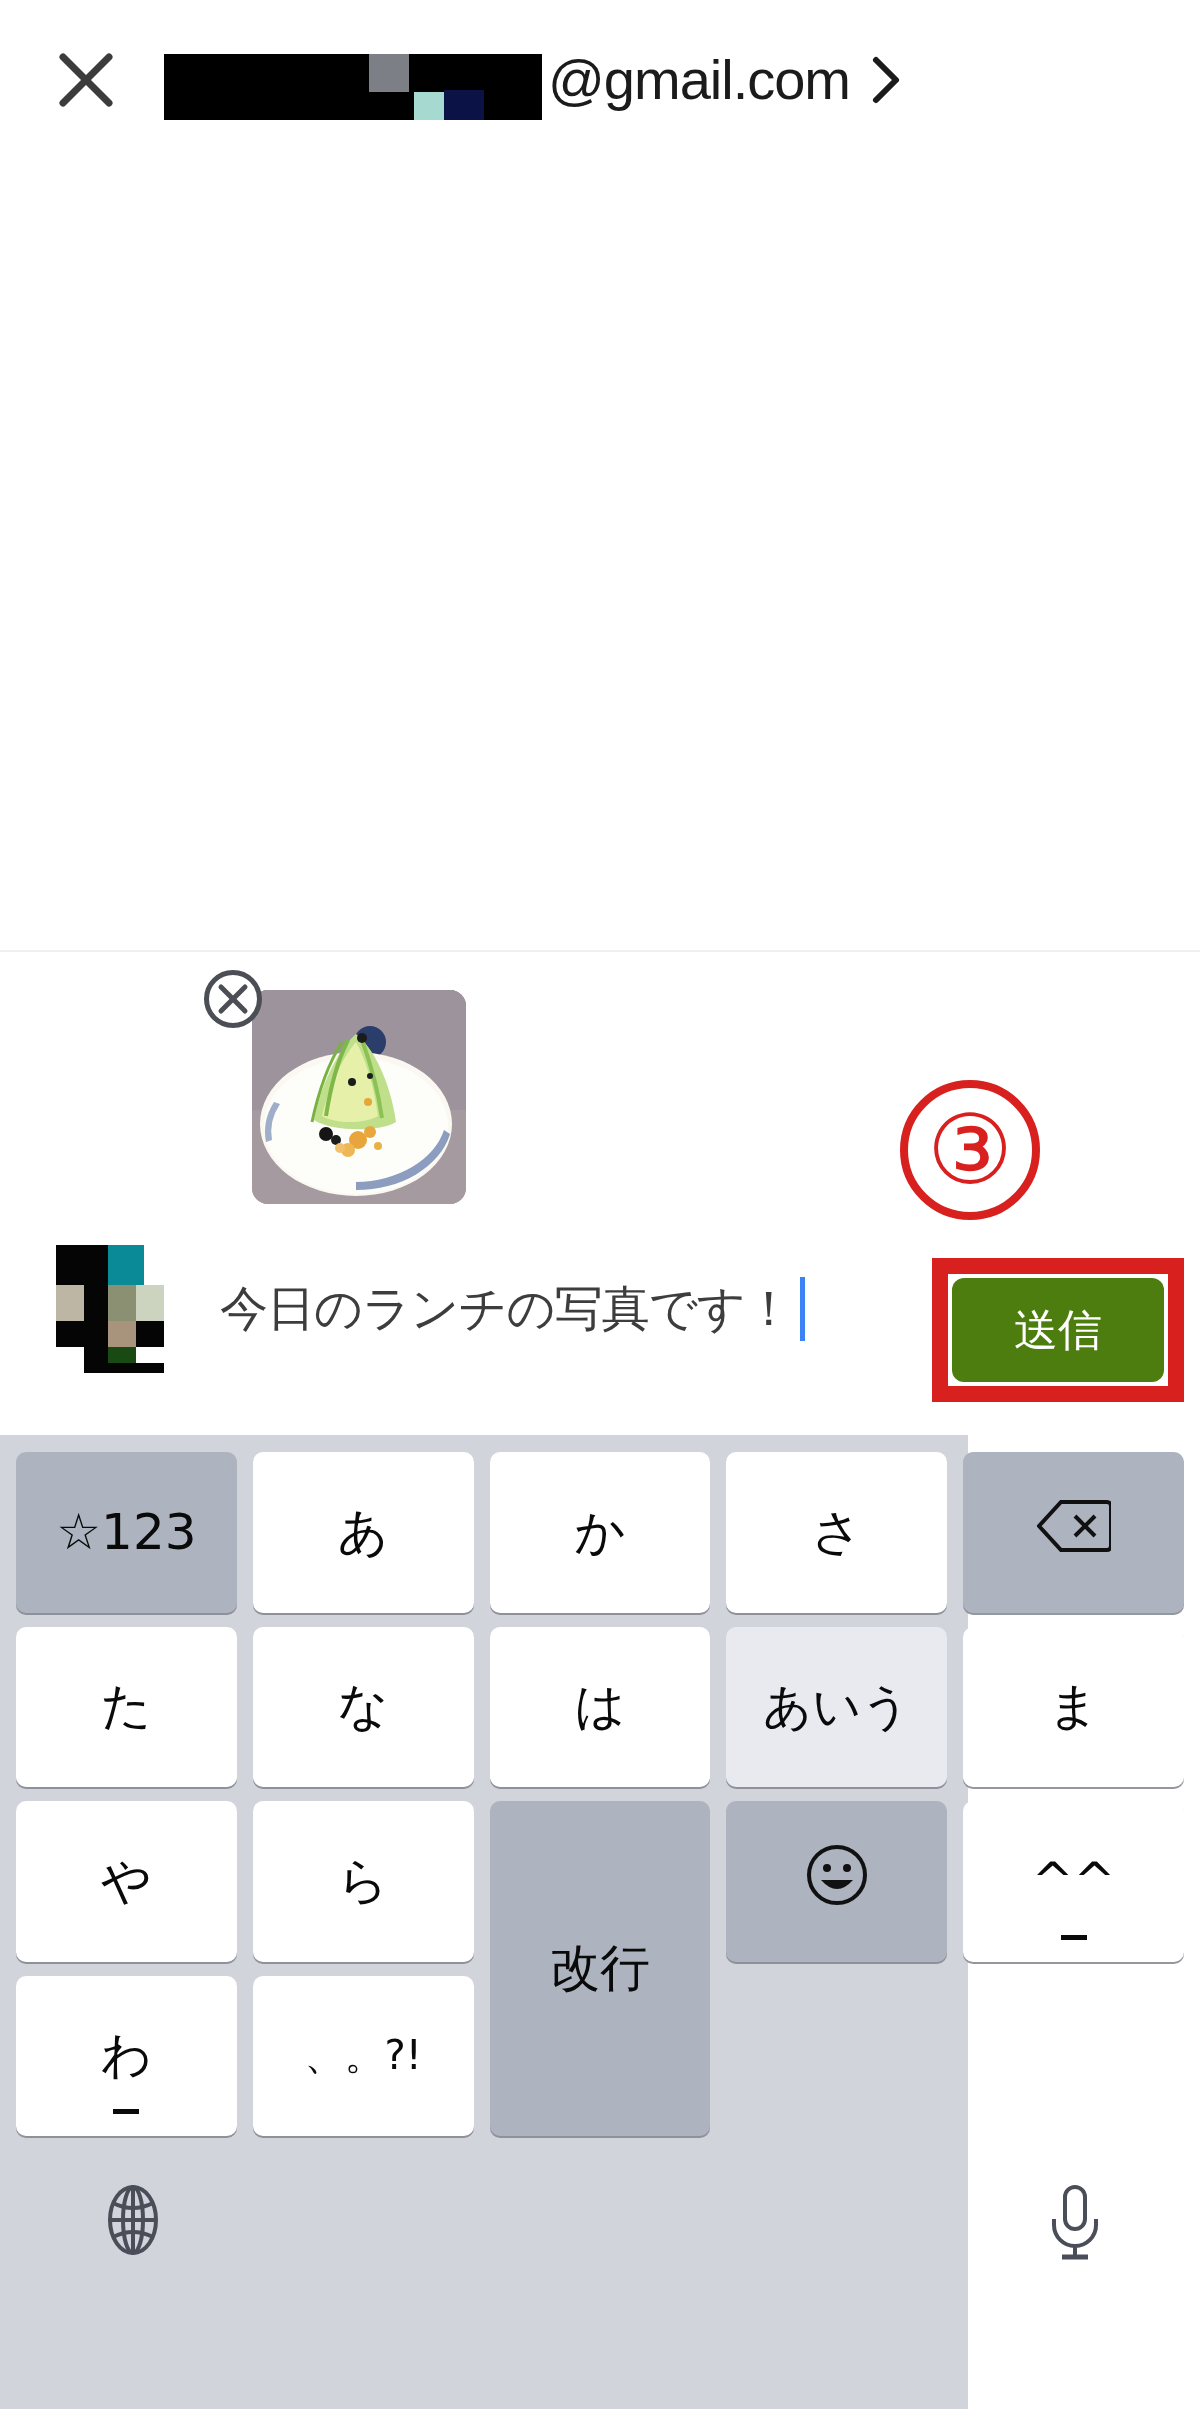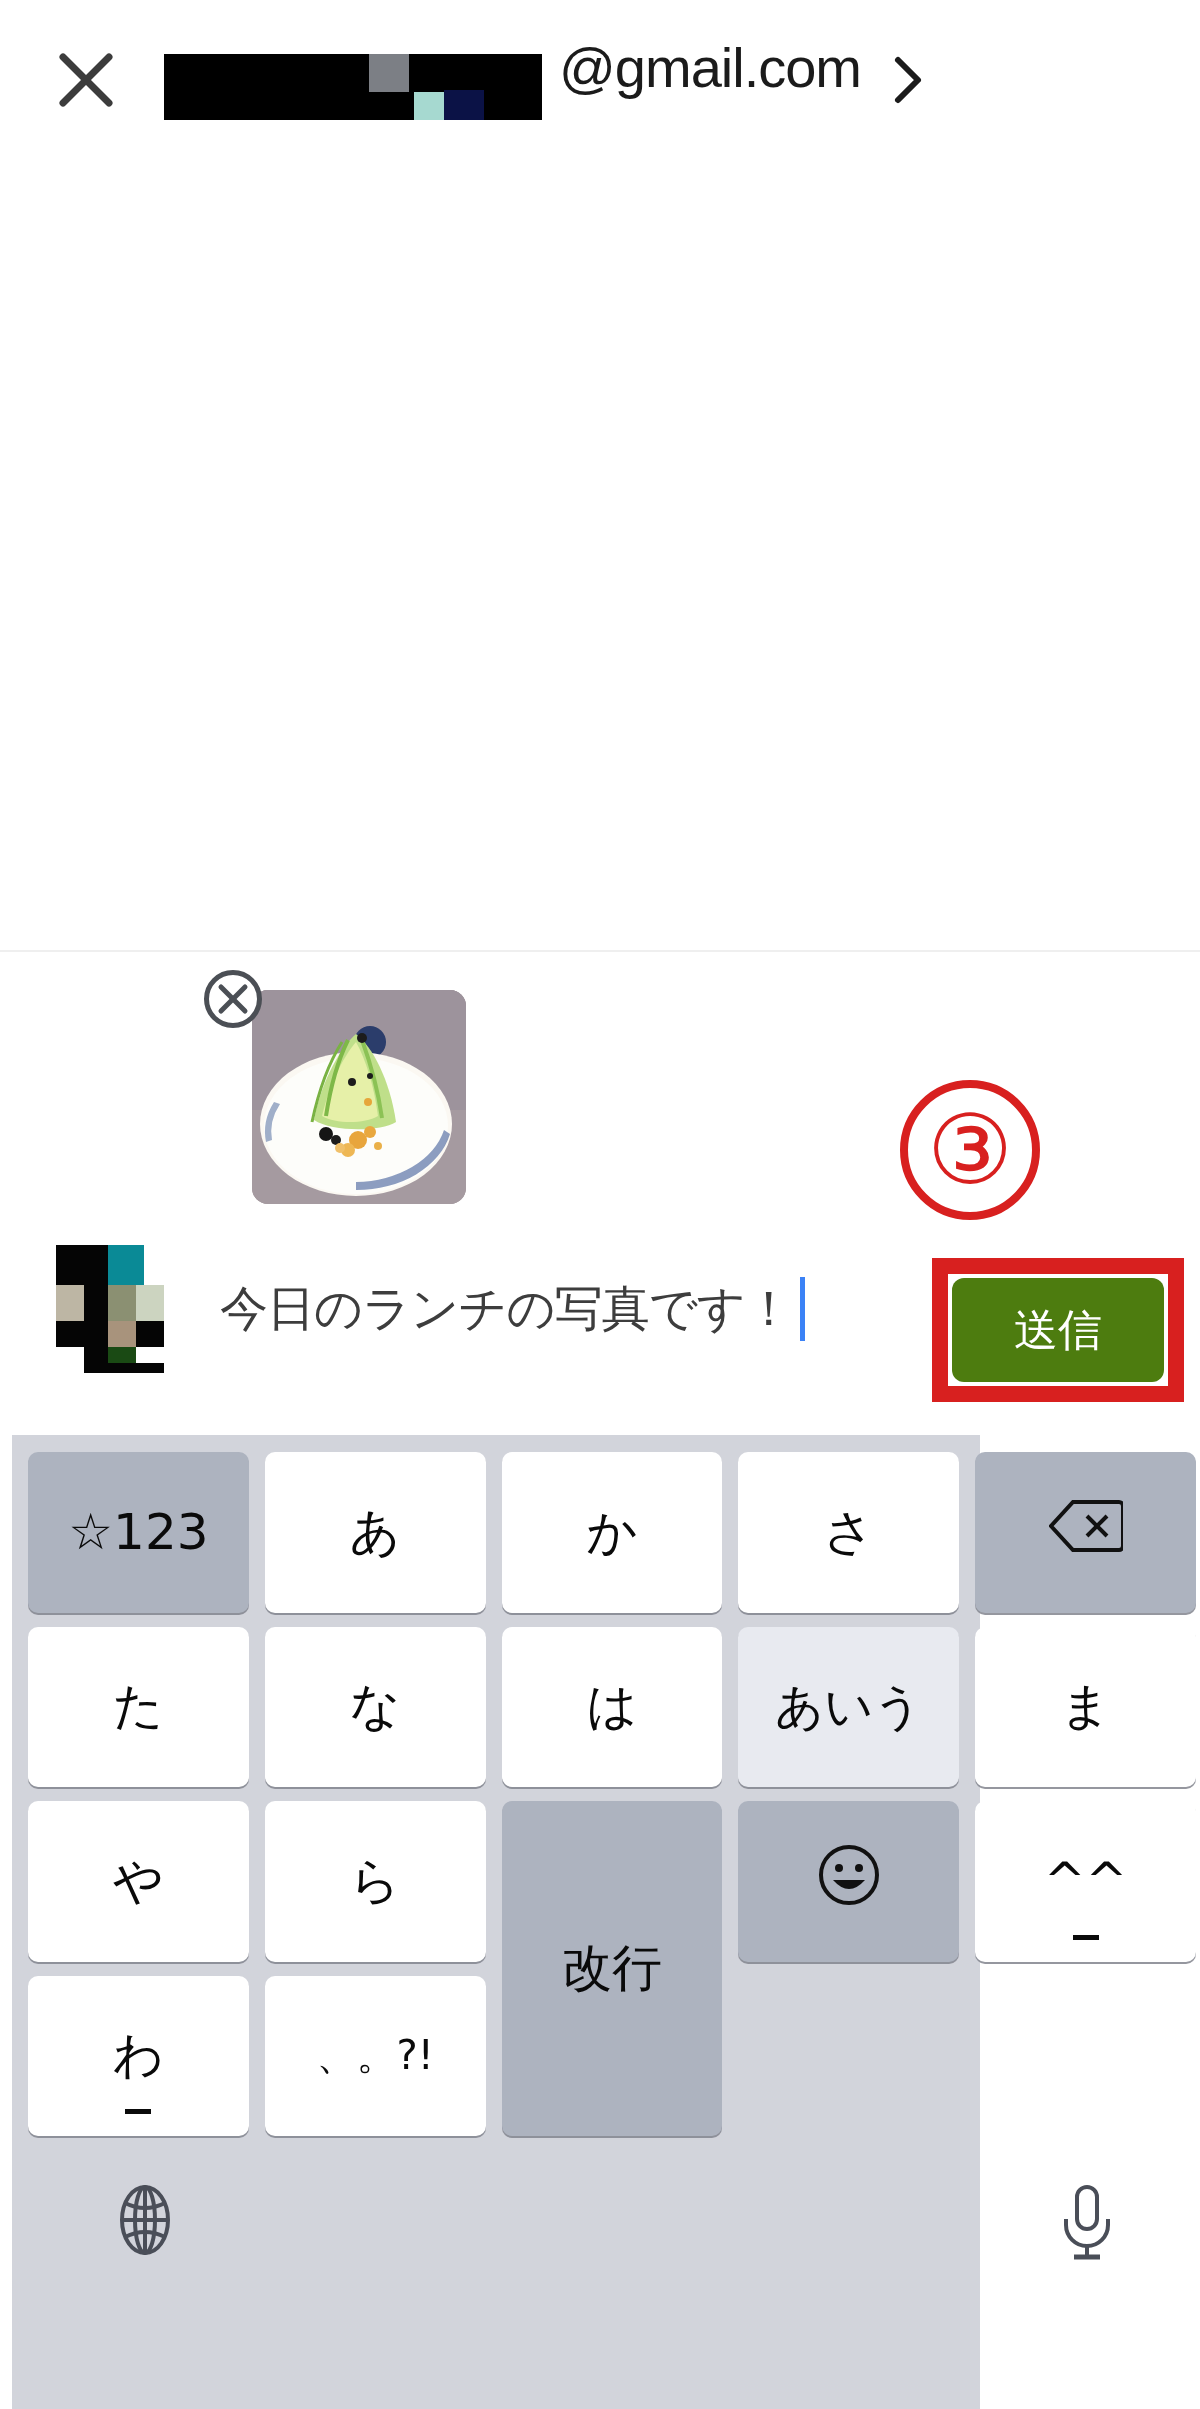--- a/index.html
+++ b/index.html
@@ -14,21 +14,21 @@
   
   .header {
     position: absolute; top: 0; left: 0; width: 1200px; height: 160px;
     display: flex; align-items: center; background: #ffffff;
   }
   .close-btn {
     width: 96px; height: 96px; margin-left: 38px;
     display: flex; align-items: center; justify-content: center;
   }
   .recipient {
-    display: flex; margin-left: 30px; gap: 17px;
+    display: flex; align-items: center; margin-left: 30px; gap: 6px;
   }
   .redact-bar {
     position: relative; display: inline-block;
     width: 378px; height: 66px; background: #000000; vertical-align: middle;
     margin-top: 14px;
   }
   .redact-bar .blk { position: absolute; }
   .rb1 { left: 205px; top: 0px;  width: 40px; height: 38px; background:#7c7f85; }
   .rb2 { left: 250px; top: 38px; width: 30px; height: 28px; background:#a6d9d0; }
   .rb3 { left: 280px; top: 36px; width: 40px; height: 30px; background:#0b1246; }
@@ -106,21 +106,21 @@
   .send-btn {
     width: 212px; height: 104px; border-radius: 12px;
     background: #4d7c0f; color: #ffffff;
     display: flex; align-items: center; justify-content: center;
     font-size: 44px; border: none;
     font-family: "DejaVu Sans", sans-serif;
   }
 
   
   .keyboard {
-    position: absolute; left: 12px; top: 1435px; width: 968px; height: 974px;
+    position: absolute; left: 0; top: 1435px; width: 968px; height: 974px;
     background: #d2d4db;
   }
   .kb-grid {
     position: absolute; left: 0; top: 0; width: 1200px; height: 708px;
     display: grid;
     grid-template-columns: repeat(5, 1fr);
     grid-template-rows: repeat(4, 1fr);
     gap: 0;
     padding: 10px 8px 0 8px;
   }

